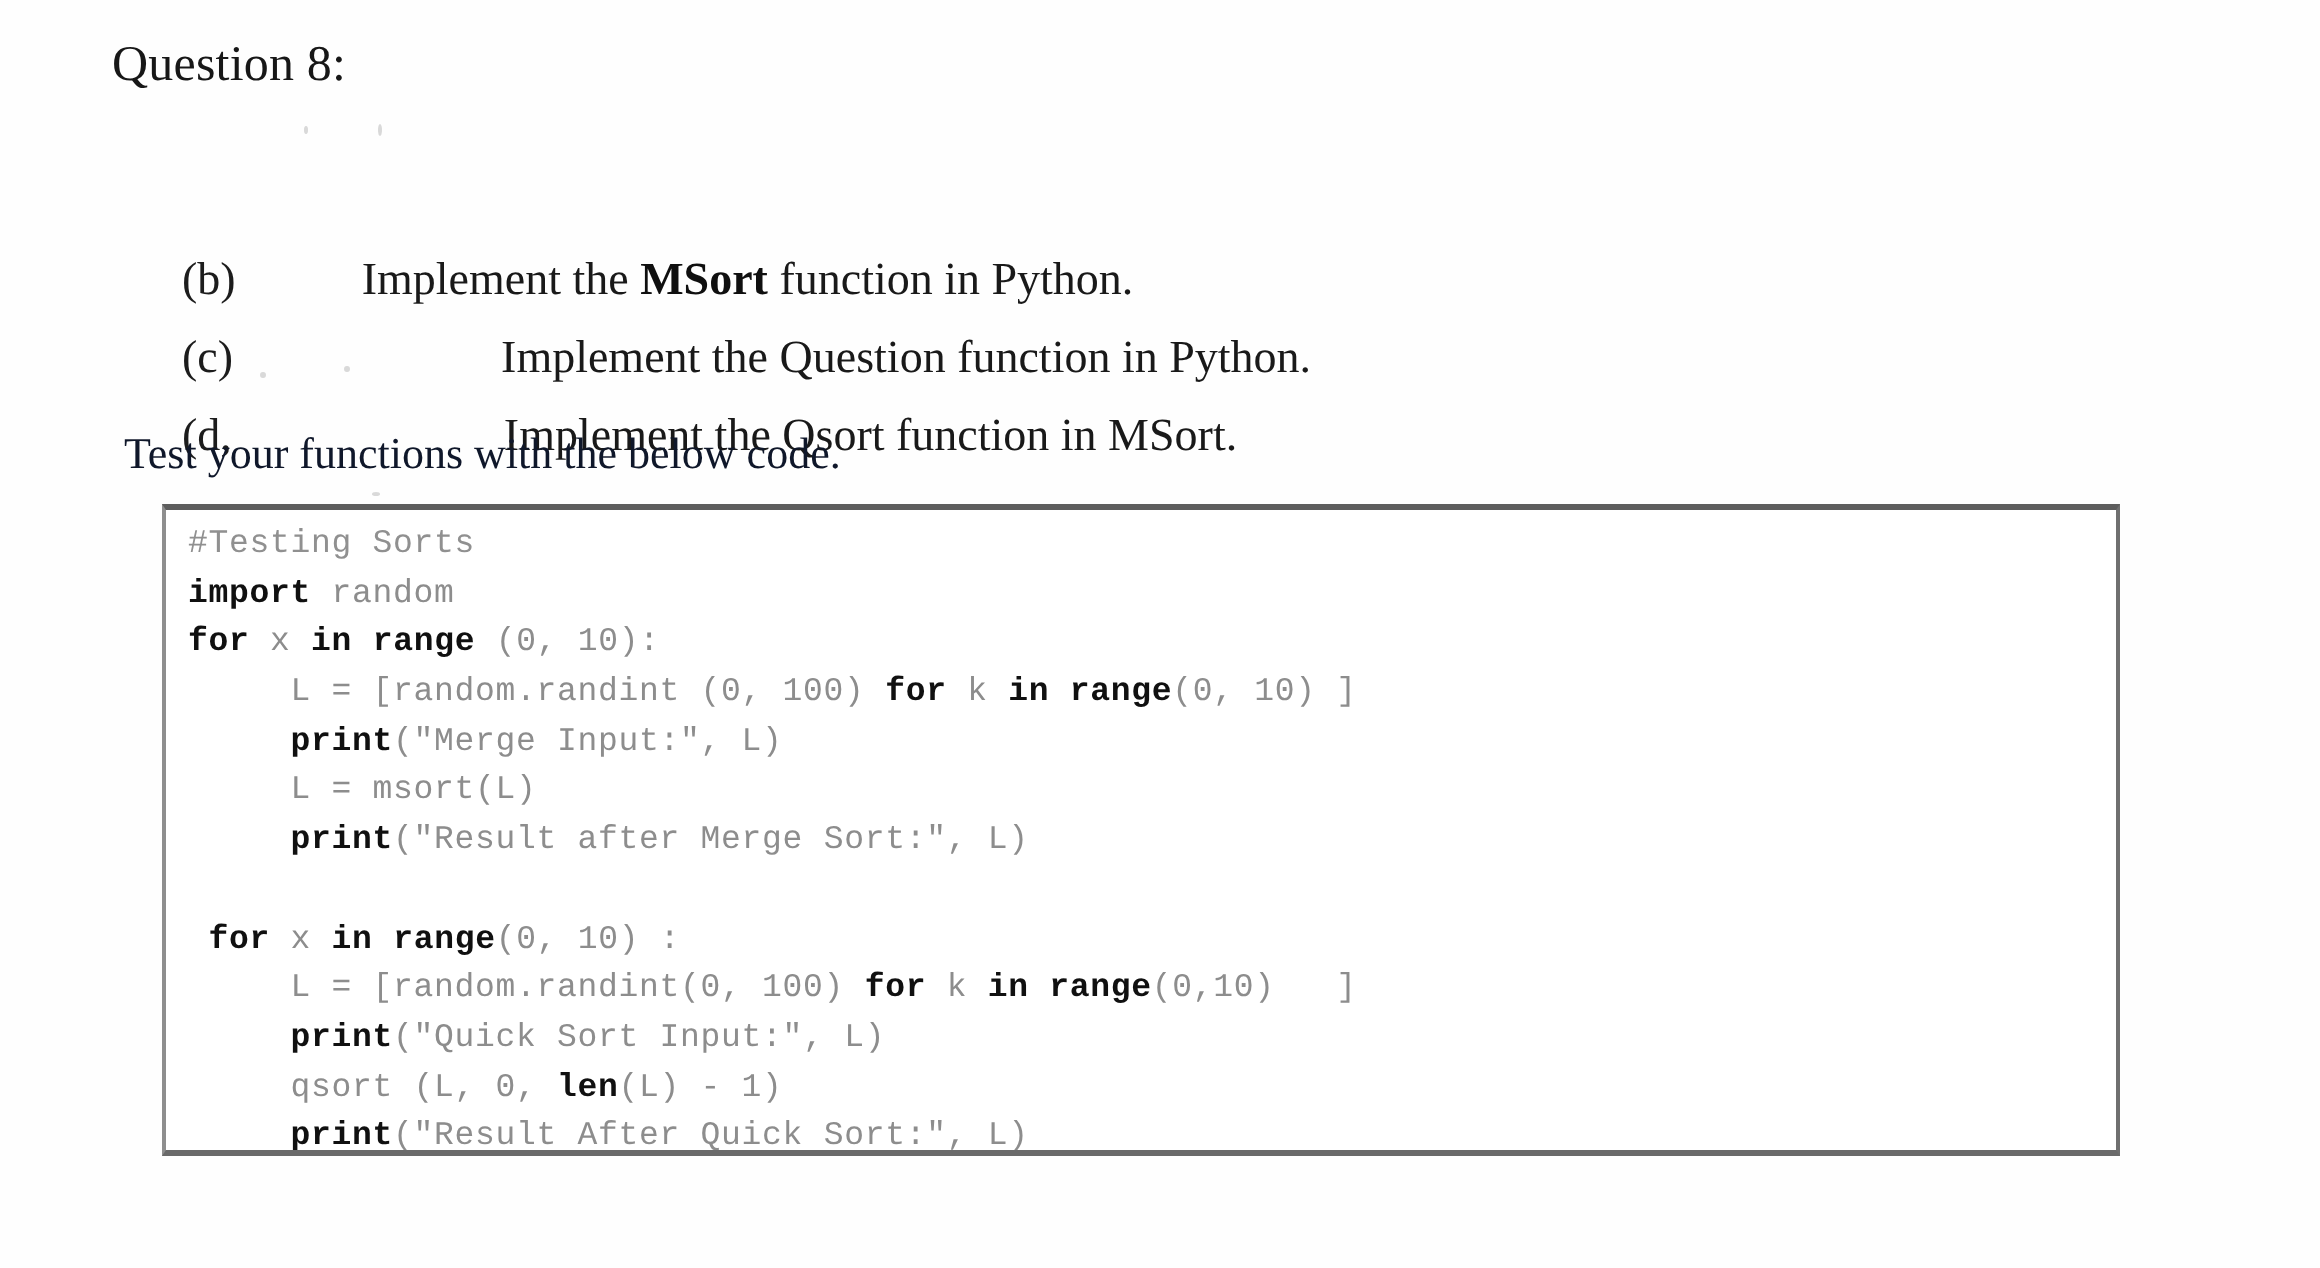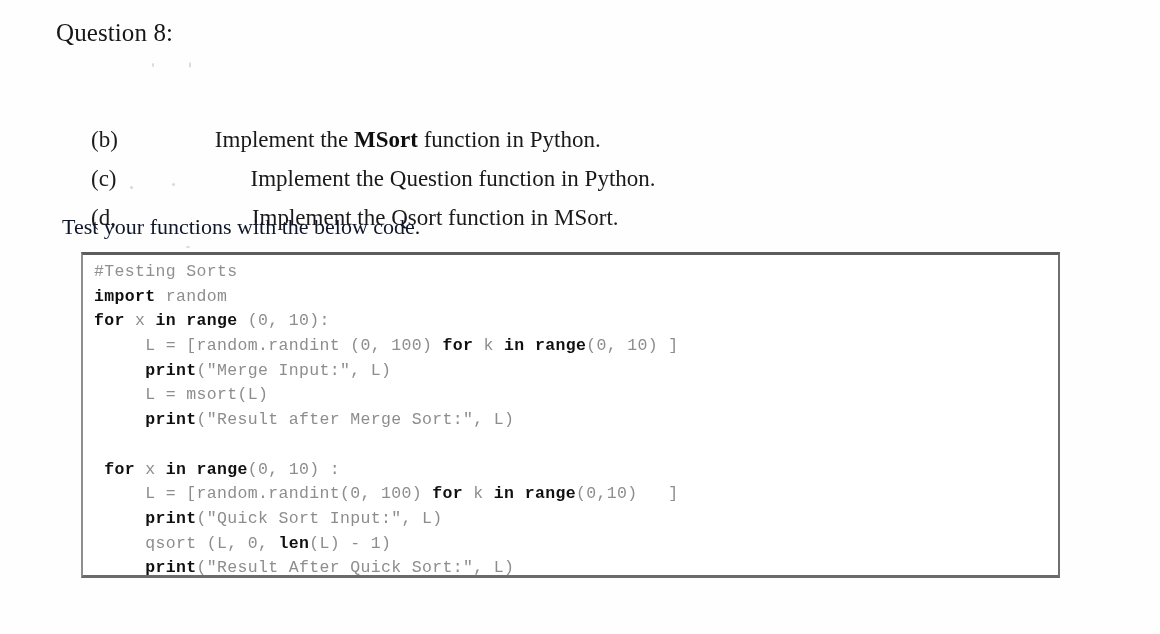--- a/index.html
+++ b/index.html
@@ -50,21 +50,21 @@
     font-weight: bold;
     color: #0f0f0f;
   }
 
   .row-a { top: 56px; }
   .row-b { top: 95px; }
   .row-c { top: 134px; }
   .row-d { top: 173px; }
 
   .row-a .item-text { margin-left: 127px; }
-  .row-b .item-text { margin-left: 97px; }
+  .row-b .item-text { margin-left: 63px; }
   .row-c .item-text { margin-left: 134px; }
   .row-d .item-text { margin-left: 136px; }
 
   .test-line {
     position: absolute;
     left: 62px;
     top: 212px;
     font-size: 22px;
     line-height: 30px;
     color: #0f172a;

